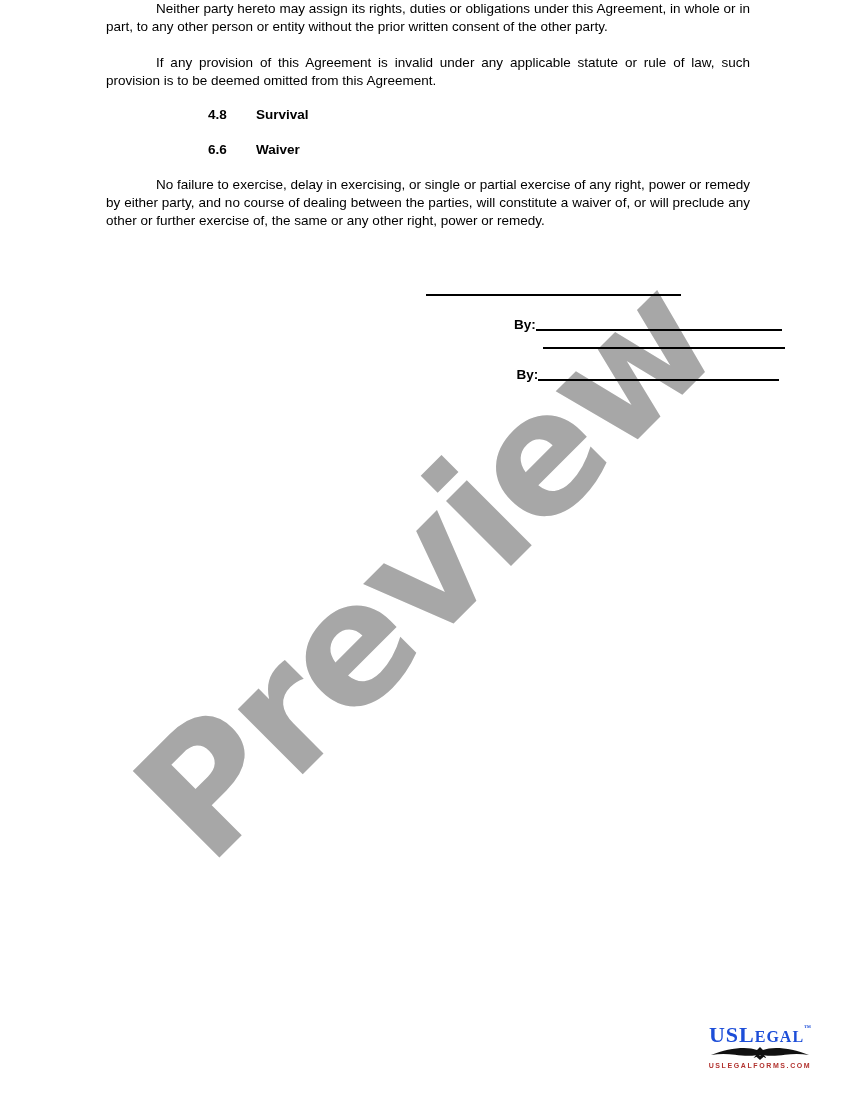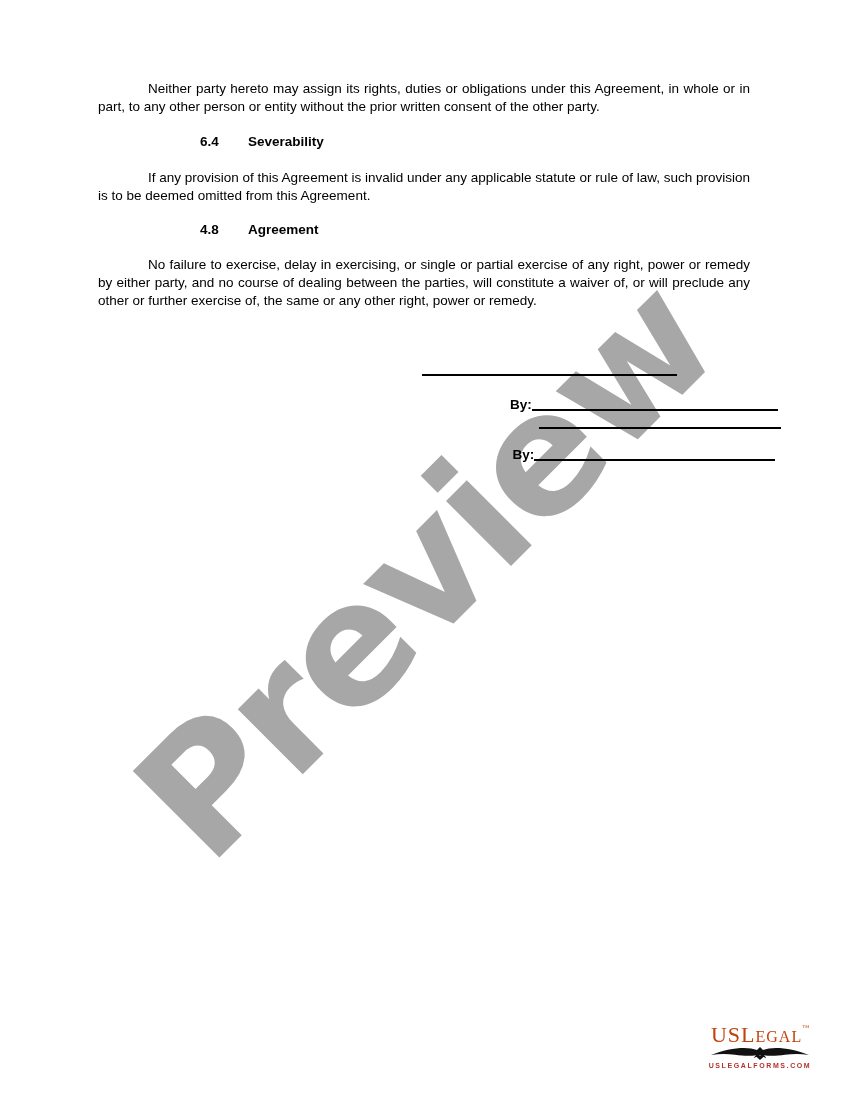--- a/index.html
+++ b/index.html
@@ -31,21 +31,21 @@
     color: #a7a7a7;
     z-index: 1;
     white-space: nowrap;
     user-select: none;
   }
   
   .doc {
     position: absolute;
     inset: 0;
     z-index: 2;
-    padding-top: 80px;
+    margin-left: 8px;
   }
   .body-par {
     margin: 0 100px 0 98px;
     text-align: justify;
     text-indent: 50px;
   }
   .section-heading {
     margin: 17px 100px 0 200px;
     font-weight: bold;
   }
@@ -79,22 +79,22 @@
     position: absolute;
     left: 698px;
     top: 1024px;
     width: 124px;
     text-align: center;
     z-index: 2;
     line-height: 1;
   }
   .logo-name {
     font-family: "Liberation Serif", serif;
-    font-weight: normal;
-    color: #c2410c;
+    font-weight: bold;
+    color: #1d4ed8;
     white-space: nowrap;
   }
   .logo-name .big   { font-size: 22px; letter-spacing: 1px; }
   .logo-name .small { font-size: 16px; letter-spacing: 1px; }
   .logo-name .tm    { font-size: 7px; vertical-align: 12px; letter-spacing: 0; }
   .eagle { display: block; margin: 1px auto 0 auto; }
   .logo-site {
     margin-top: 2px;
     font-family: "Liberation Sans", sans-serif;
     font-weight: bold;
@@ -108,29 +108,29 @@
 <body>
 
 <div class="page">
 
   <div class="watermark">Preview</div>
 
   <div class="doc">
 
     <p class="body-par">Neither party hereto may assign its rights, duties or obligations under this Agreement, in whole or in part, to any other person or entity without the prior written consent of the other party.</p>
 
-    <div class="section-heading">
-      <span class="num">6.4</span><span>Severability</span>
-    </div>
     <p class="body-par m18">If any provision of this Agreement is invalid under any applicable statute or rule of law, such provision is to be deemed omitted from this Agreement.</p>
 
     <div class="section-heading m16" style="margin-top:16px;">
-      <span class="num">4.8</span><span>Agreement</span>
+      <span class="num">4.8</span><span>Survival</span>
     </div>
 
+    <div class="section-heading">
+      <span class="num">6.6</span><span>Waiver</span>
+    </div>
     <p class="body-par m17">No failure to exercise, delay in exercising, or single or partial exercise of any right, power or remedy by either party, and no course of dealing between the parties, will constitute a waiver of, or will preclude any other or further exercise of, the same or any other right, power or remedy.</p>
 
     <div class="sig-row sig-blank">
       <span class="uline"></span>
     </div>
 
     <div class="sig-row by-row-1">
       <span class="by-label">By:</span><span class="uline"></span>
     </div>
 

